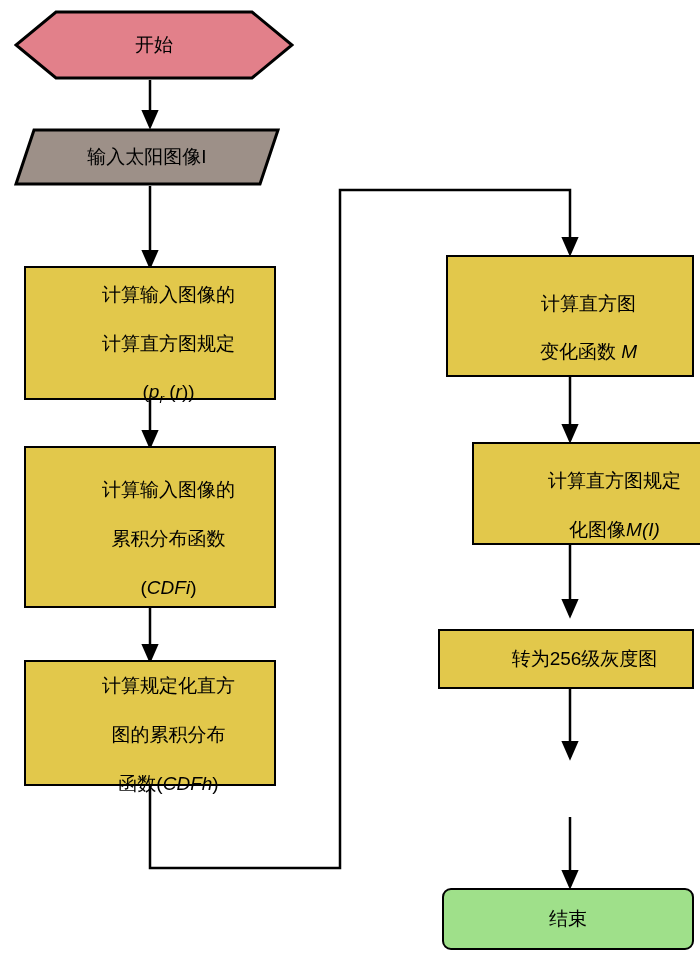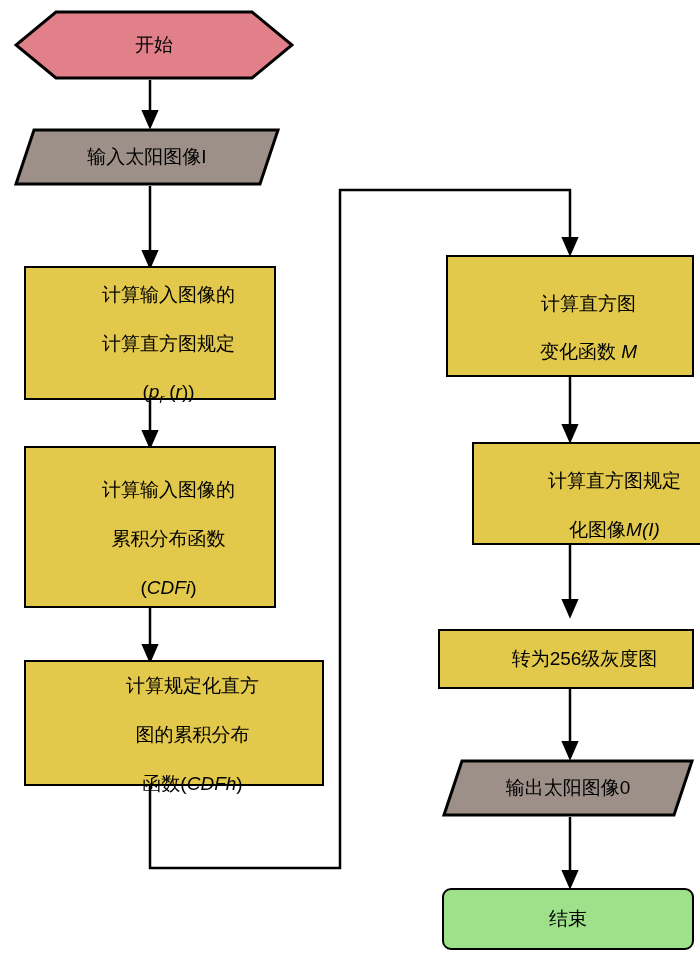--- a/index.html
+++ b/index.html
@@ -134,21 +134,21 @@
   </div>
 
   <div class="node process" style="left:24px; top:446px; width:252px; height:162px;">
     <span class="txt">
       <span>计算输入图像的</span><br>
       <span>累积分布函数</span><br>
       <span><span>(</span><span class="mi">CDFi</span><span>)</span></span>
     </span>
   </div>
 
-  <div class="node process" style="left:24px; top:660px; width:300px; height:126px;">
+  <div class="node process" style="left:24px; top:660px; width:252px; height:126px;">
     <span class="txt">
       <span>计算规定化直方</span><br>
       <span>图的累积分布</span><br>
       <span><span>函数(</span><span class="mi">CDFh</span><span>)</span></span>
     </span>
   </div>
 
   <div class="node process" style="left:446px; top:255px; width:248px; height:122px;">
     <span class="txt">
       <span>计算直方图</span><br>
@@ -160,24 +160,18 @@
     <span class="txt">
       <span>计算直方图规定</span><br>
       <span><span>化图像</span><span class="mi">M(I)</span></span>
     </span>
   </div>
 
   <div class="node process" style="left:438px; top:617px; width:256px; height:60px;margin-top:12px;">
     <span class="txt">转为256级灰度图</span>
   </div>
 
-  <div class="node parallelogram" style="left:442px; top:759px; width:252px; height:58px;">
-    <svg class="pshape" viewBox="0 0 252 58" preserveAspectRatio="none">
-      <polygon points="20,2 250,2 232,56 2,56" fill="#9d9088" stroke="#000000" stroke-width="3"></polygon>
-    </svg>
-    <span class="txt">输出太阳图像0</span>
-  </div>
 
   <div class="node terminator-end" style="left:442px; top:888px; width:252px; height:62px;">
     <span class="txt">结束</span>
   </div>
 
 </div>
 
 </body></html>

